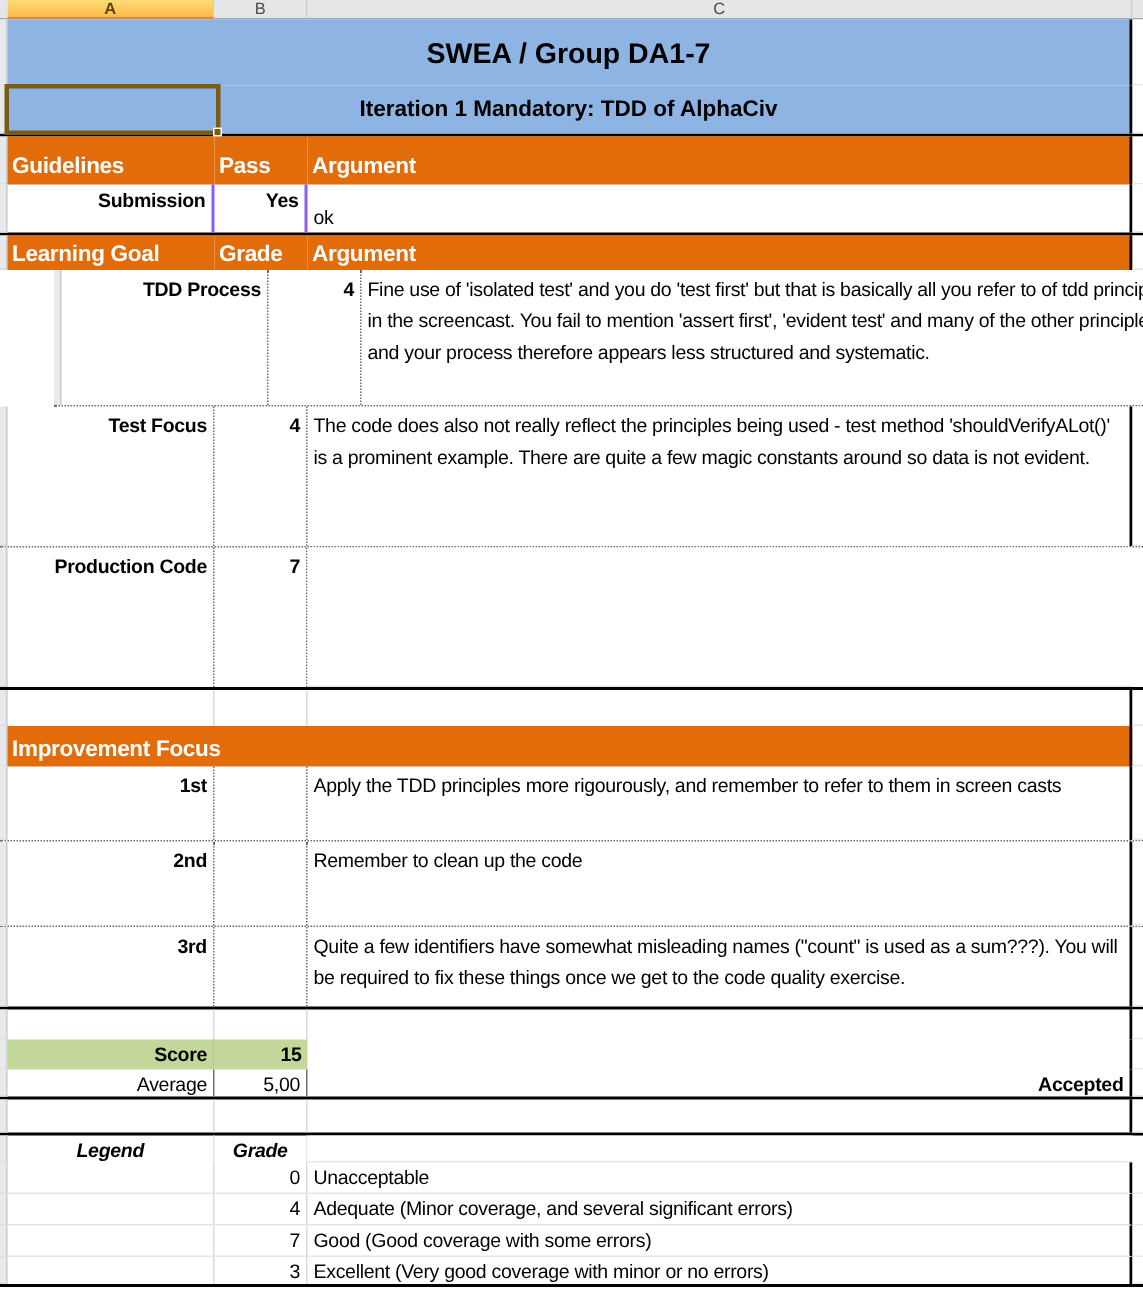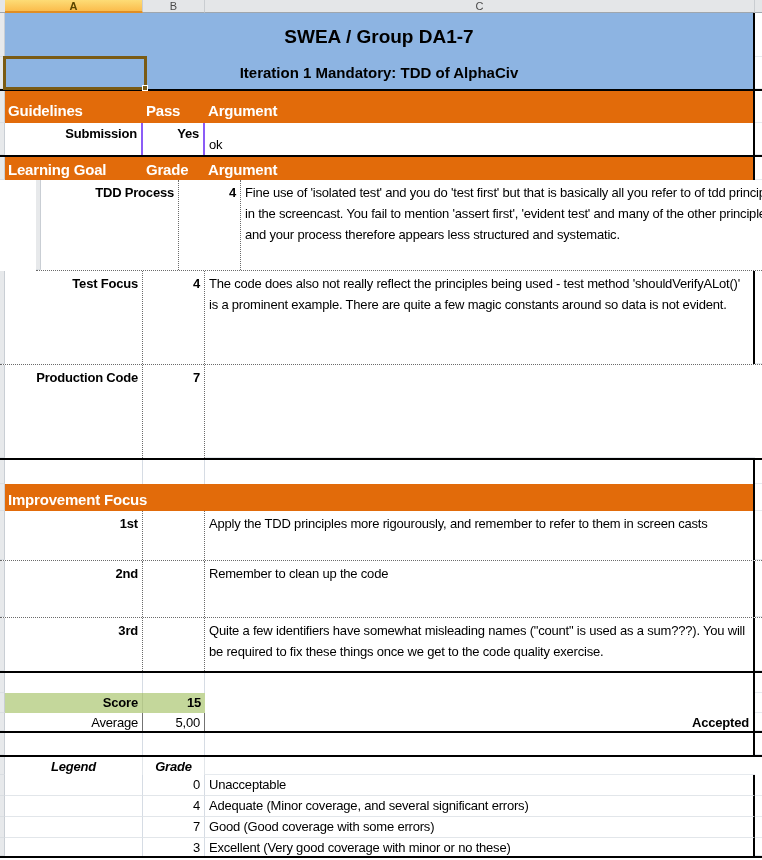--- a/index.html
+++ b/index.html
@@ -261,21 +261,21 @@
     <div class="sl"></div>
     <div class="c a"></div>
     <div class="c right bcol">7</div>
     <div class="c ccol">Good (Good coverage with some errors)</div>
     <div class="sr"></div>
   </div>
   <div class="r legrow legend-last">
     <div class="sl"></div>
     <div class="c a"></div>
     <div class="c right bcol">3</div>
-    <div class="c ccol">Excellent (Very good coverage with minor or no these)</div>
+    <div class="c ccol">Excellent (Very good coverage with minor or no errors)</div>
     <div class="sr"></div>
   </div>
 
   <div class="sel-box">
     <div class="handle"></div>
   </div>
 
 </div>
 
 </body></html>

